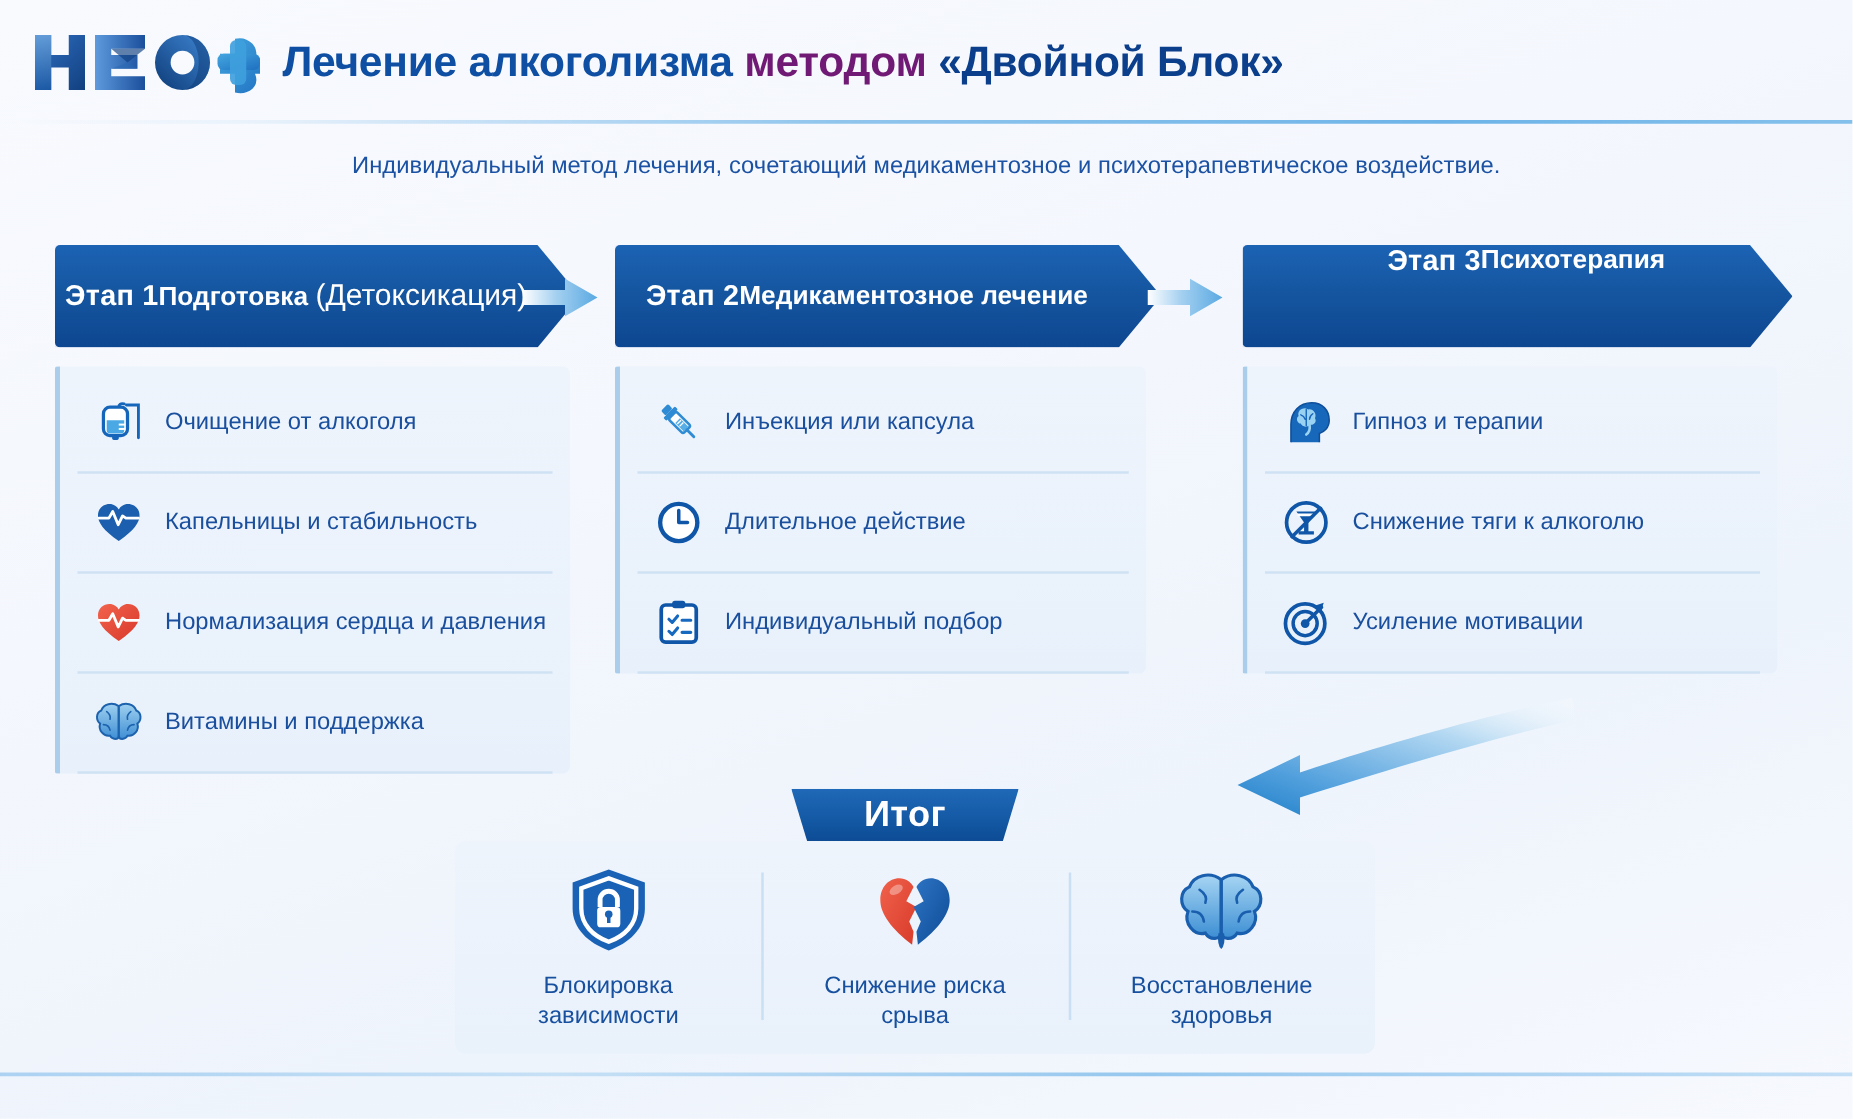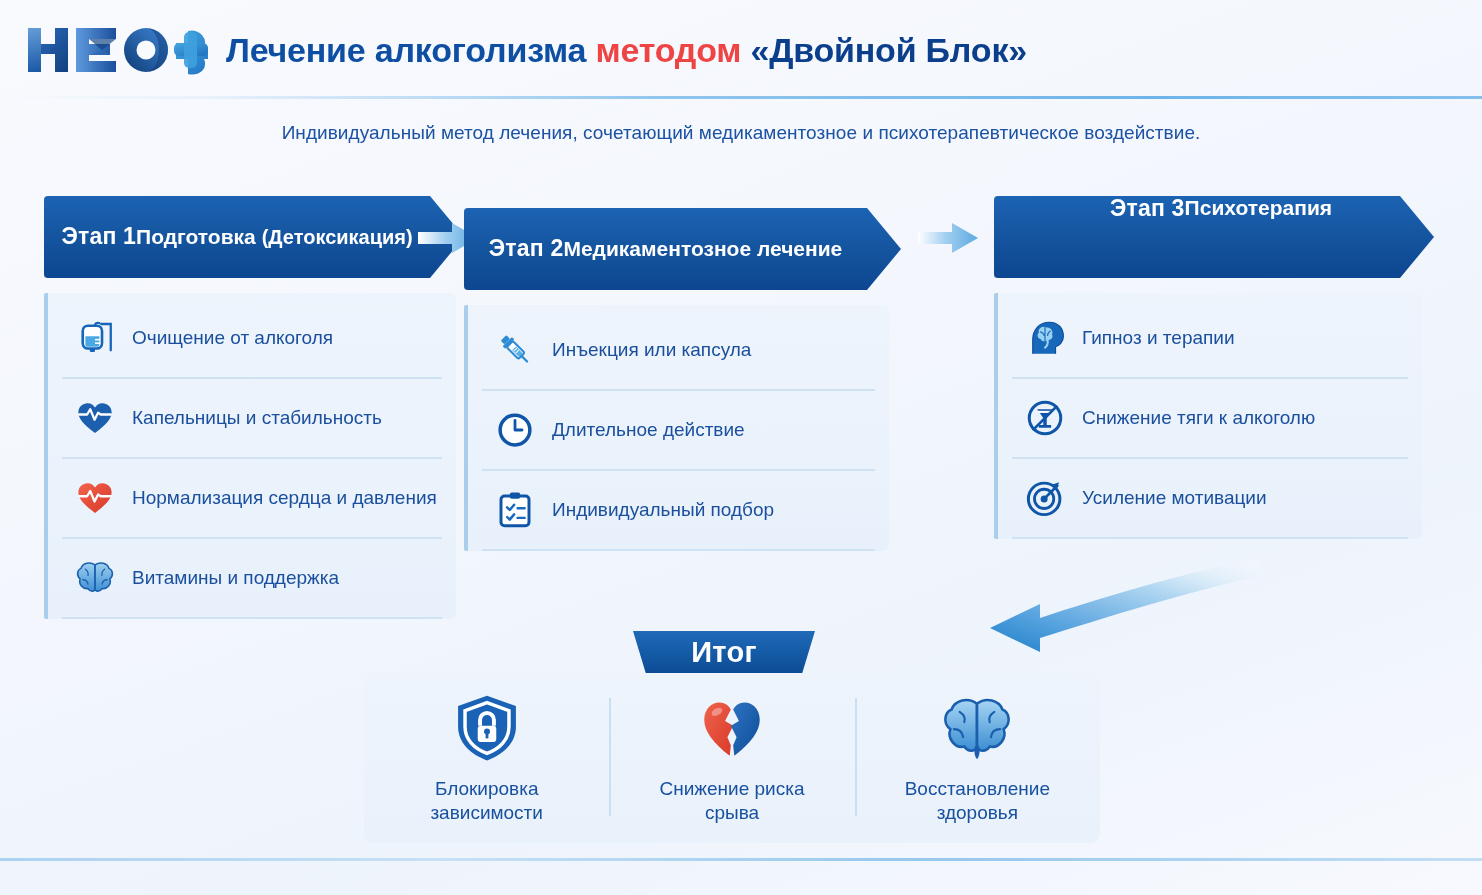--- a/index.html
+++ b/index.html
@@ -37,21 +37,21 @@
   }
 
   .title {
     font-size: 34px;
     font-weight: bold;
     letter-spacing: -0.2px;
     white-space: nowrap;
     line-height: 1;
   }
   .t-strong { color: #0e4fa3; margin-top: 25px; }
-  .t-mid    { color: #ef4444; text-align: center; }
+  .t-mid    { color: #701a75; text-align: center; }
   .t-quote  { color: #0b3f8c; }
 
   .header-rule {
     position: absolute;
     left: 0; top: 96px;
     width: 1482px; height: 3px;
     background: linear-gradient(90deg,
         rgba(168,206,240,0) 0%,
         rgba(150,198,238,0.15) 14%,
         rgba(126,188,234,0.85) 45%,
@@ -67,21 +67,21 @@
     font-size: 19px;
     color: #1b52a4;
     letter-spacing: 0.05px;
   }
 
   
   .stages { position: absolute; left: 0; top: 196px; width: 1482px; height: 380px; }
 
   .stage { position: absolute; top: 0; }
   .stage-1 { left: 44px;   width: 420px; }
-  .stage-2 { left: 464px;  width: 437px; margin-top: 12px; }
+  .stage-2 { left: 492px;  width: 437px; }
   .stage-3 { left: 994px;  width: 440px; }
 
   .stage-head {
     position: relative;
     height: 82px;
     background: linear-gradient(180deg, #1c63b4 0%, #15559f 48%, #0d4691 100%);
     border-radius: 4px 0 0 4px;
     display: flex;
     flex-direction: row;
     align-items: center;
@@ -91,21 +91,21 @@
     clip-path: polygon(0 0, calc(100% - 34px) 0, 100% 50%, calc(100% - 34px) 100%, 0 100%);
     padding-right: 34px;
   }
   .stage-3 .stage-head { align-items: flex-start; padding-left: 48px; }
 
   .stage-num {
     font-size: 23px; font-weight: bold; line-height: 1.12;
     letter-spacing: 0.2px;
   }
   .stage-name { font-size: 21px; font-weight: bold; line-height: 1.16; }
-  .stage-name .light { font-weight: bold; font-size: 20px; }
+  .stage-name .light { font-weight: normal; font-size: 24px; }
 
   .stage-body {
     position: relative;
     margin-top: 15px;
     background: linear-gradient(180deg, #eef4fc 0%, #e8f1fb 100%);
     border-left: 4px solid #a9cdea;
     border-radius: 2px 6px 6px 2px;
     padding: 6px 14px 0 14px;
   }
   .stage-1 .stage-body { width: 412px; }

